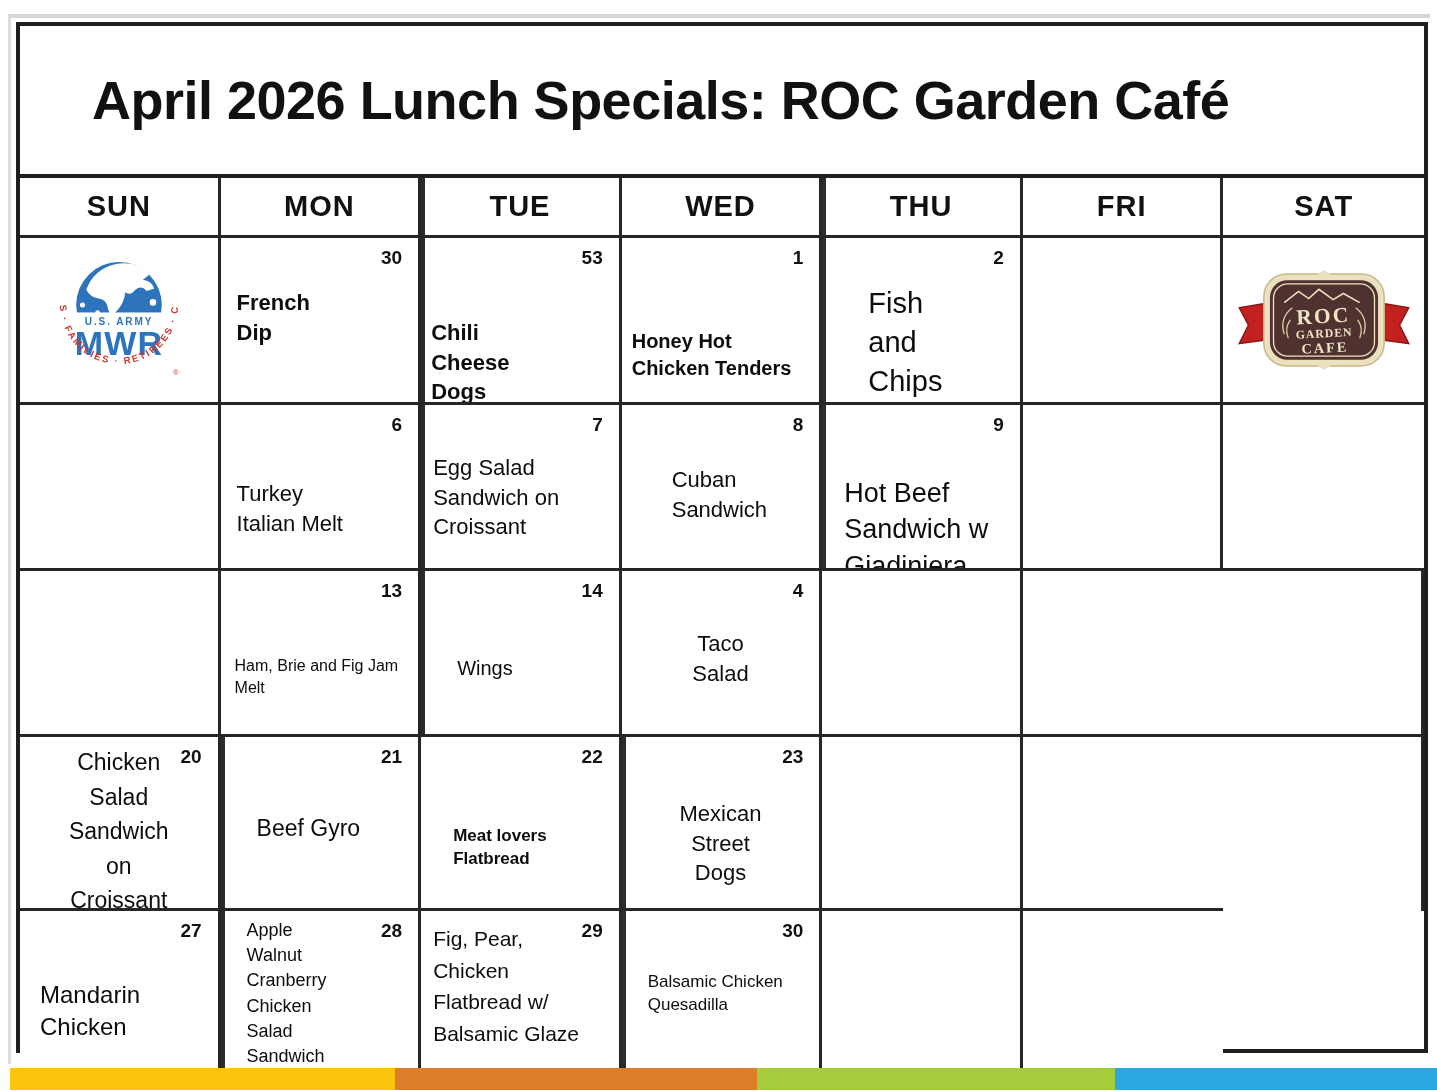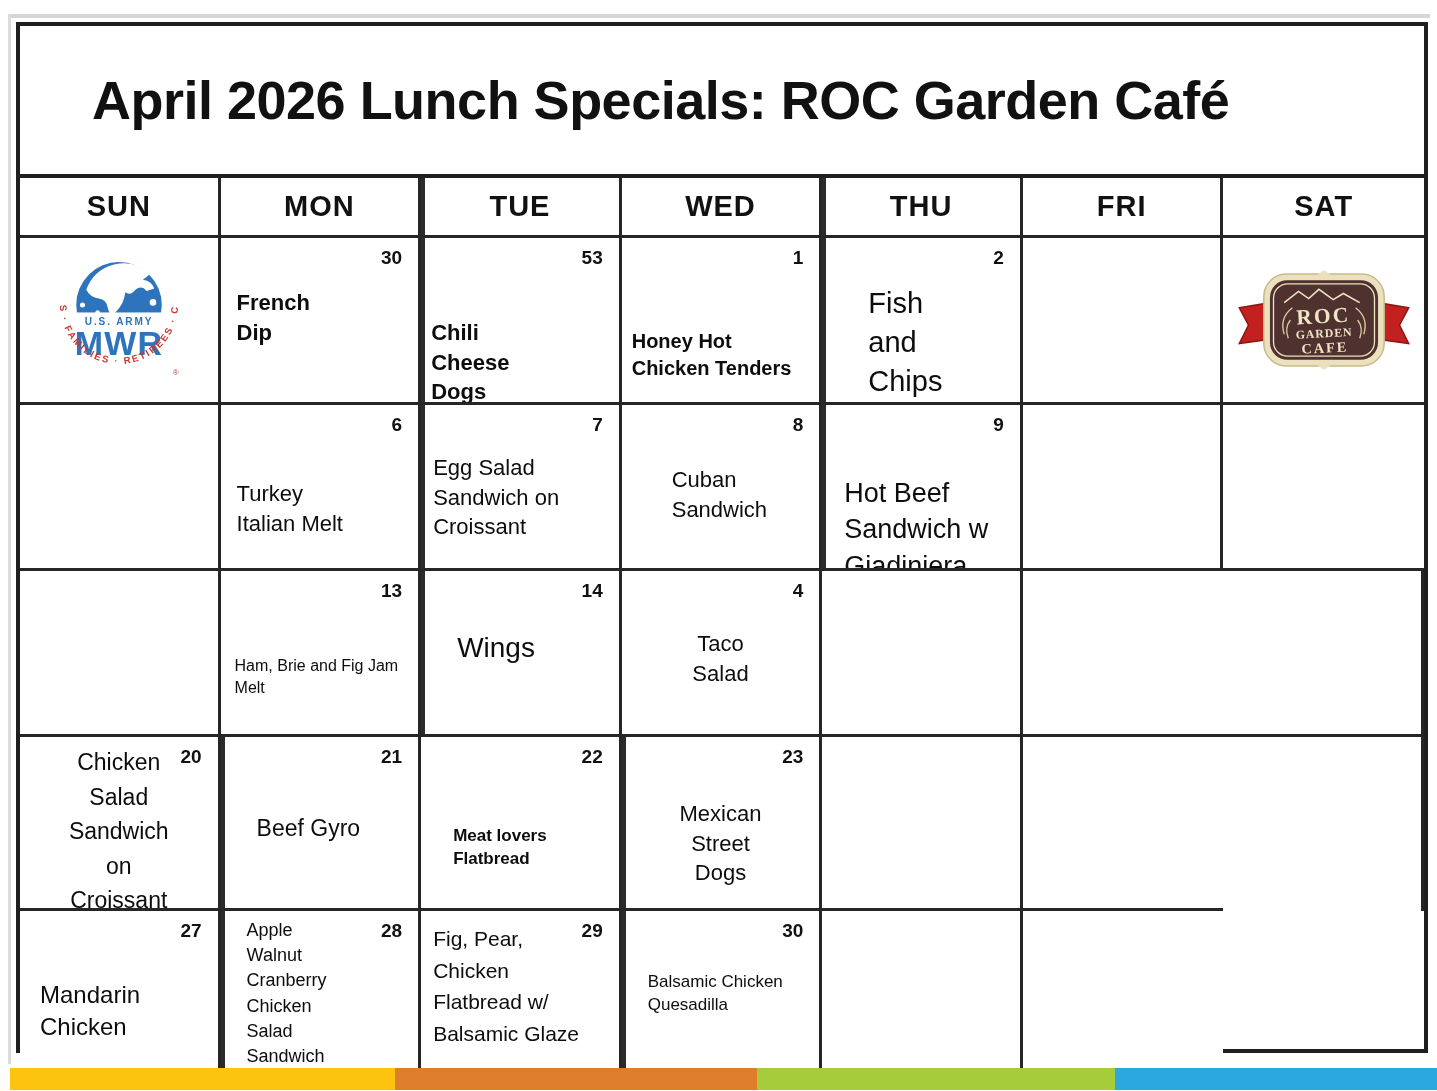--- a/index.html
+++ b/index.html
@@ -184,21 +184,21 @@
         <div class="gcell">
           <span class="daynum">13</span>
           <div class="cell-pad">
             <div class="menu" style="margin-top: 50px; font-size: 16px; font-weight: 500; padding-left: 6px;">Ham, Brie and Fig Jam
 Melt</div>
           </div>
         </div>
         <div class="gcell thickL">
           <span class="daynum">14</span>
           <div class="cell-pad">
-            <div class="menu" style="margin-top: 24px; font-size: 28px; font-weight: 400; padding-left: 28px;">Wings</div>
+            <div class="menu" style="margin-top: 50px; font-size: 20px; font-weight: 400; padding-left: 28px;">Wings</div>
           </div>
         </div>
         <div class="gcell">
           <span class="daynum">4</span>
           <div class="cell-pad">
             <div class="menu" style="margin-top: 24px; font-size: 22px; font-weight: 400; text-align: center;">Taco
 Salad</div>
           </div>
         </div>
         <div class="gcell"></div>

